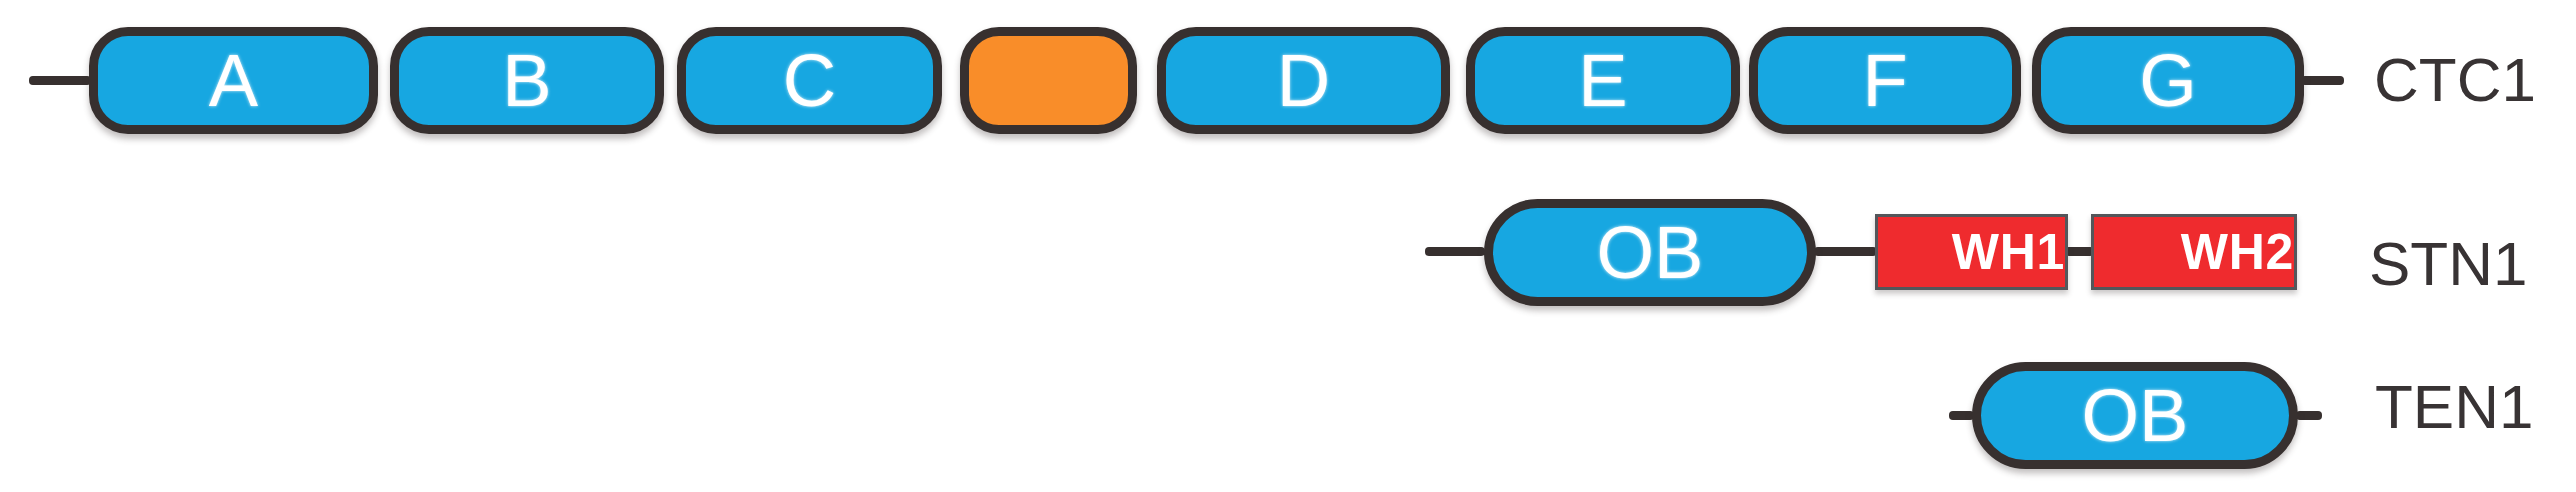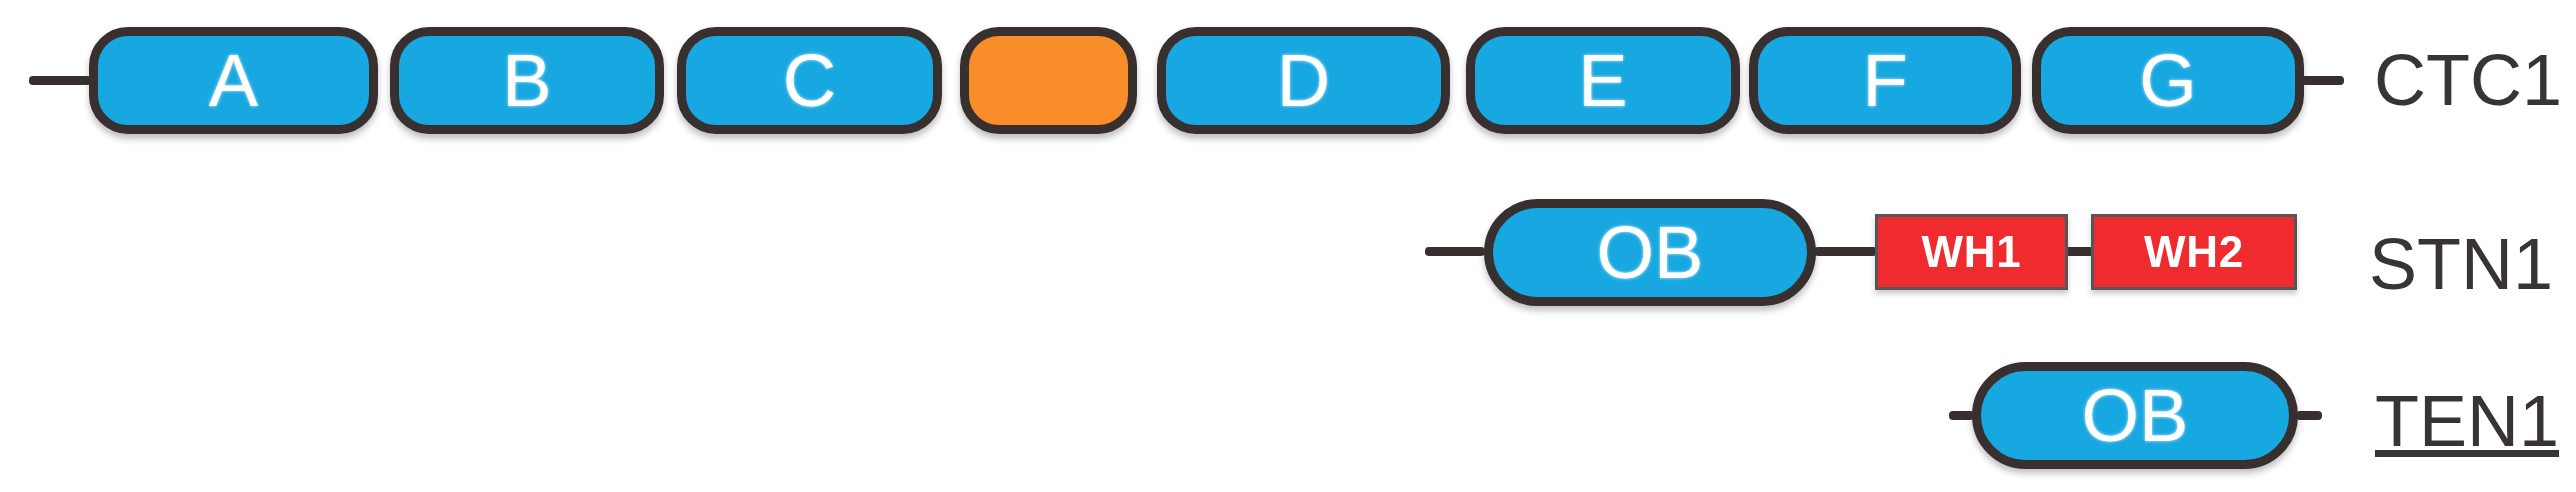--- a/index.html
+++ b/index.html
@@ -49,36 +49,36 @@
   .pill.ob { border-radius: 55px; justify-content: center; }
   
   .wh-rect {
     position: absolute;
     height: 76px;
     box-sizing: border-box;
     background: #EF2B2E;
     border: 3.3px solid #54565A;
     display: flex;
     align-items: center;
-    justify-content: center;
+    justify-content: flex-end;
     color: #ffffff;
-    font-size: 44px;
+    font-size: 50px;
     font-weight: bold;
     line-height: 1;
     letter-spacing: 0.7px;
     z-index: 1;
     box-shadow: 0 3.9px 5.2px rgba(55, 48, 47, 0.25);
   }
   
   .protein-label {
     position: absolute;
     height: 104px;
     display: flex;
     align-items: center;
-    font-size: 72px;
+    font-size: 62px;
     line-height: 1;
     color: #383334;
     z-index: 1;
     white-space: nowrap;
   }
 </style>
 </head>
 <body>
 
 <div class="canvas">
@@ -149,17 +149,17 @@
 
   <div>
     <div class="line" style="left:1949px; top:411px; width:25px;"></div>
 
     <div class="pill ob" style="left:1972px; top:362px; width:326px;">
       <span>OB</span>
     </div>
 
     <div class="line" style="left:2296px; top:411px; width:26px;"></div>
 
-    <div class="protein-label" style="left:2375px; top:369px;text-decoration:underline;">TEN1</div>
+    <div class="protein-label" style="left:2375px; top:355px;">TEN1</div>
   </div>
 
 </div>
 
 
 </body></html>

